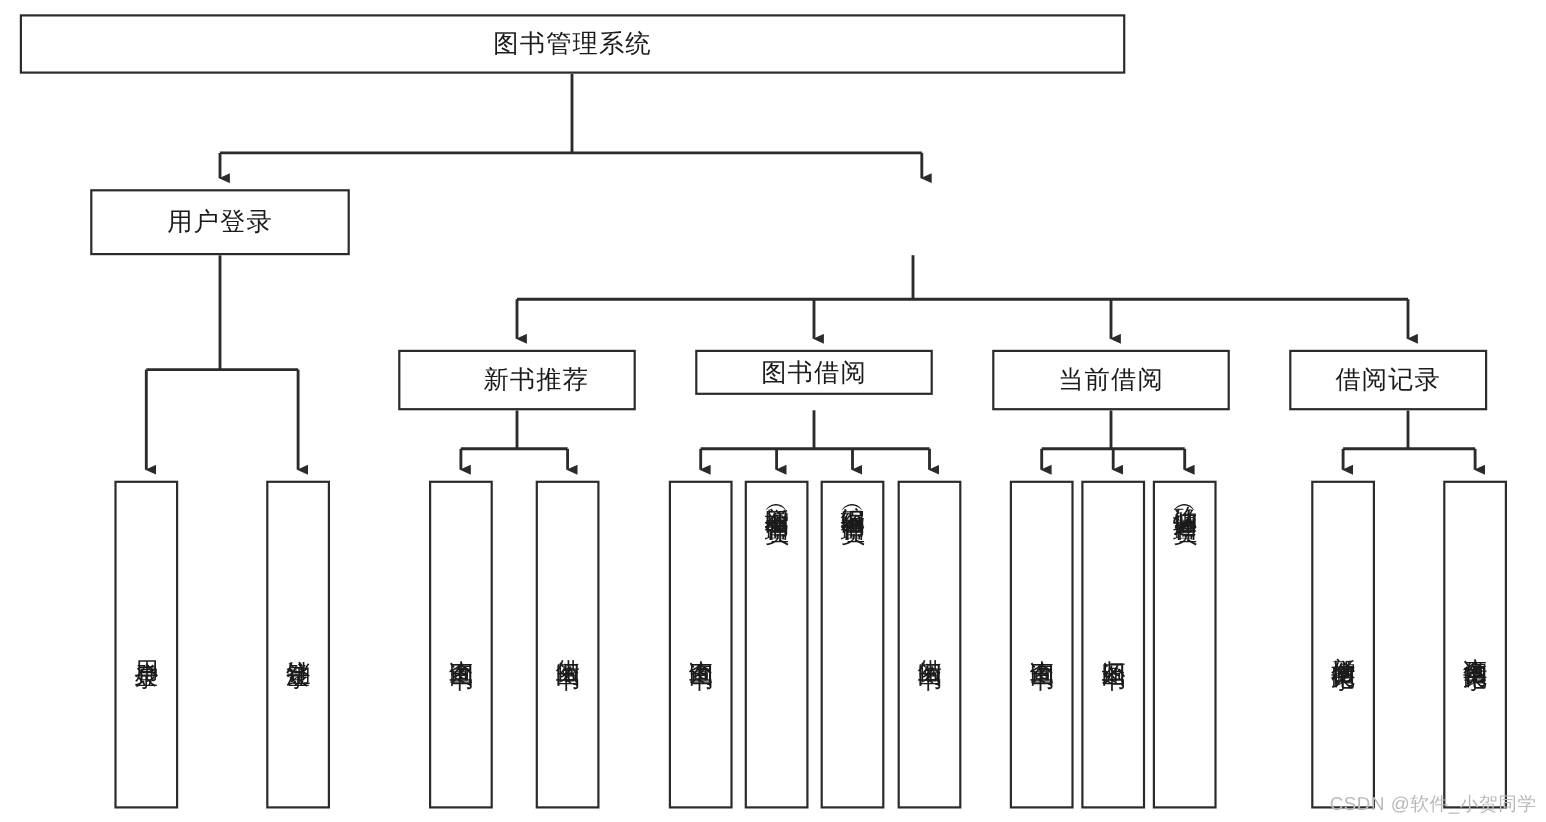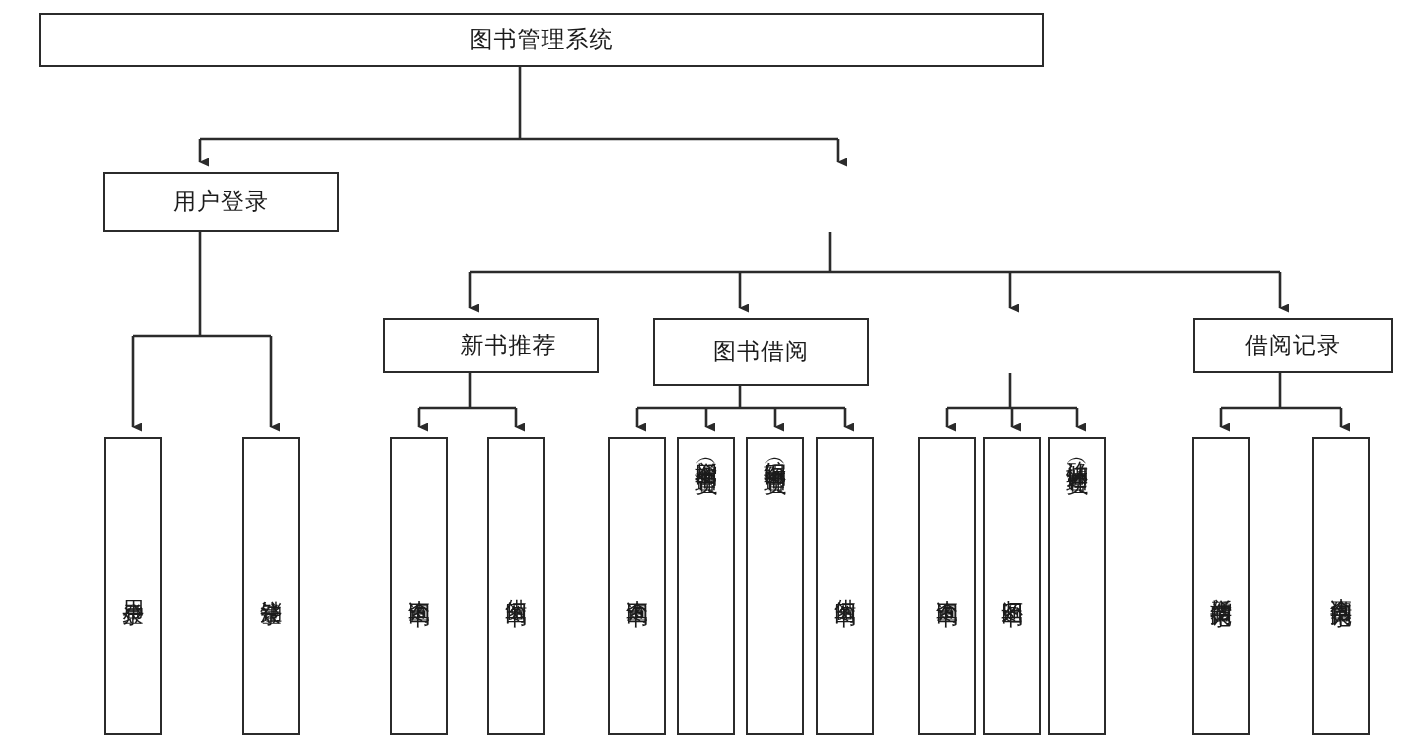--- a/index.html
+++ b/index.html
@@ -34,21 +34,20 @@
     display: flex;
     align-items: center;
     justify-content: center;
     color: #1b1b1b;
     line-height: 1.12;
   }
   .node.horizontal {
     font-size: 23px;
     letter-spacing: 1px;
     text-align: center;
-    margin-left: 21px;
   }
   .node.vertical {
     writing-mode: vertical-rl;
     text-orientation: upright;
     font-size: 22px;
     letter-spacing: 2px;
     align-items: center;
     justify-content: center;
     padding: 4px 0;
     white-space: nowrap;
@@ -129,24 +128,27 @@
     <span class="node-label">图书管理系统</span>
   </div>
 
   <div class="node horizontal" style="left:82px; top:172px; width:236px; height:60px;">
     <span class="node-label">用户登录</span>
   </div>
 
   <div class="node horizontal" style="left:362px; top:318px; width:216px; height:55px;padding-left:35px;">
     <span class="node-label">新书推荐</span>
   </div>
-  <div class="node horizontal" style="left:632px; top:318px; width:216px; height:68px;">
+  <div class="node horizontal" style="left:632px; top:318px; width:216px; height:41px;">
     <span class="node-label">图书借阅</span>
   </div>
-  <div class="node horizontal" style="left:1172px; top:318px; width:200px; height:55px;">
+  <div class="node horizontal" style="left:902px; top:318px; width:216px; height:55px;">
+    <span class="node-label">当前借阅</span>
+  </div>
+  <div class="node horizontal" style="left:1172px; top:318px; width:180px; height:55px;">
     <span class="node-label">借阅记录</span>
   </div>
 
   <div class="node vertical" style="left:104px; top:437px; width:58px; height:298px;">
     <span class="node-label">用户登录</span>
   </div>
   <div class="node vertical" style="left:242px; top:437px; width:58px; height:298px;">
     <span class="node-label">注销登录</span>
   </div>
 
@@ -180,13 +182,14 @@
     <span class="node-label">确认归还（管理员）</span>
   </div>
 
   <div class="node vertical" style="left:1192px; top:437px; width:58px; height:298px;">
     <span class="node-label">新增借阅记录</span>
   </div>
   <div class="node vertical" style="left:1312px; top:437px; width:58px; height:298px;">
     <span class="node-label">查询借阅记录</span>
   </div>
 
+  <div class="watermark">CSDN @软件_小贺同学</div>
 </div>
 
 </body></html>

